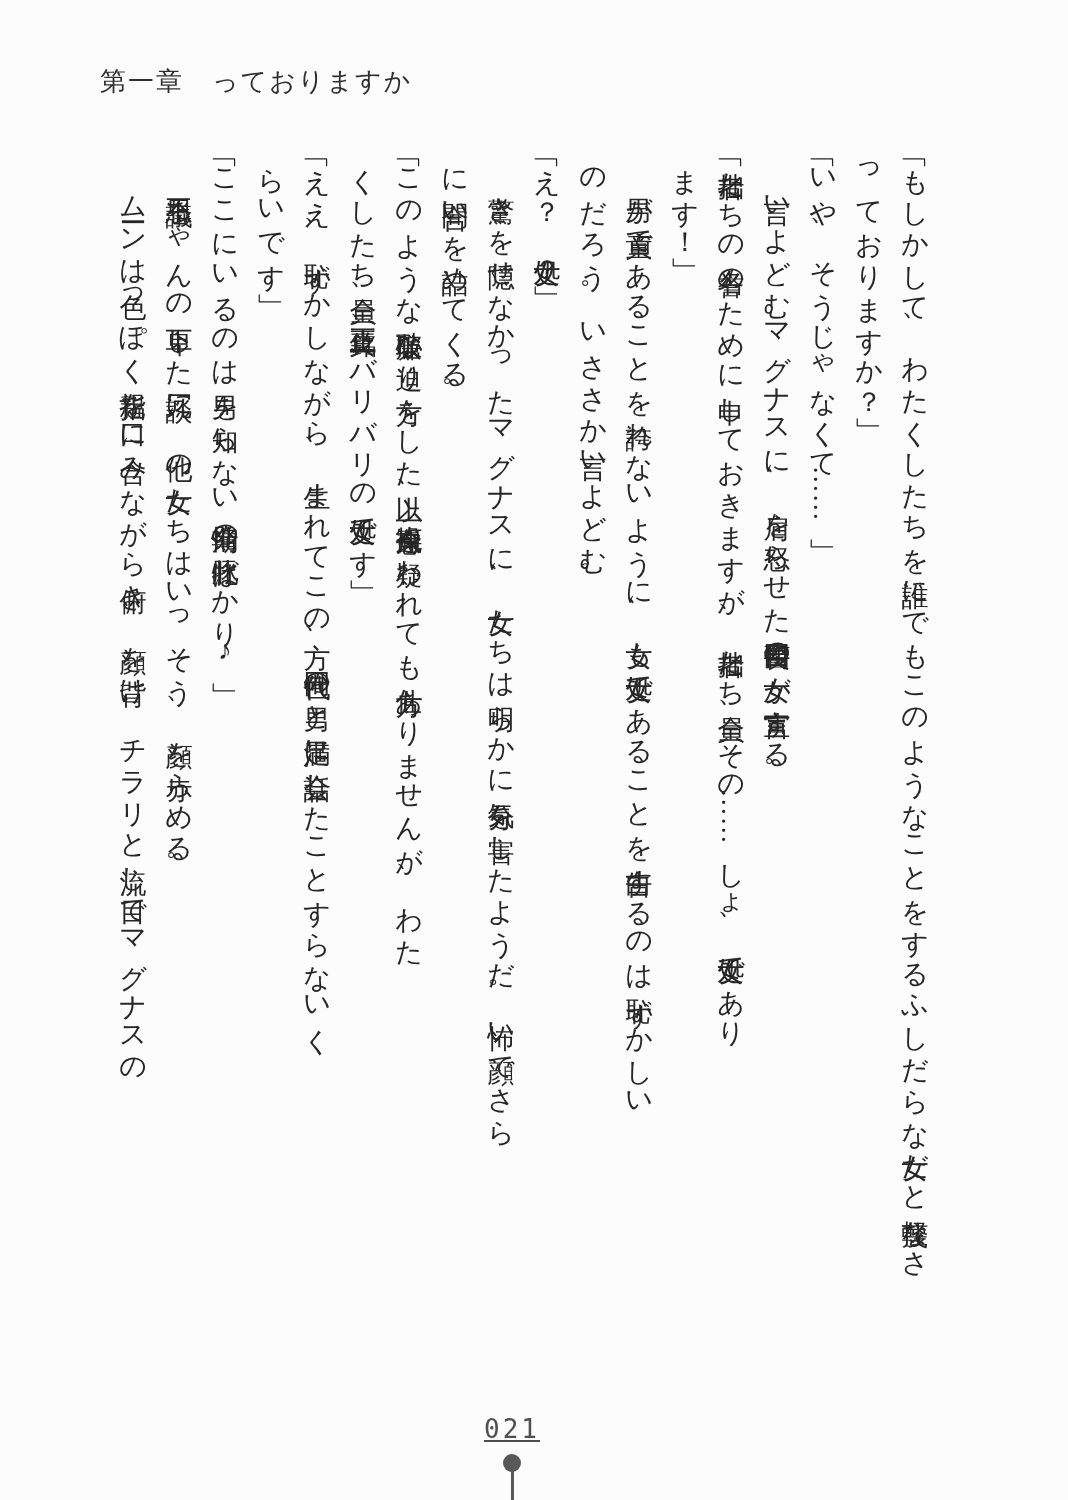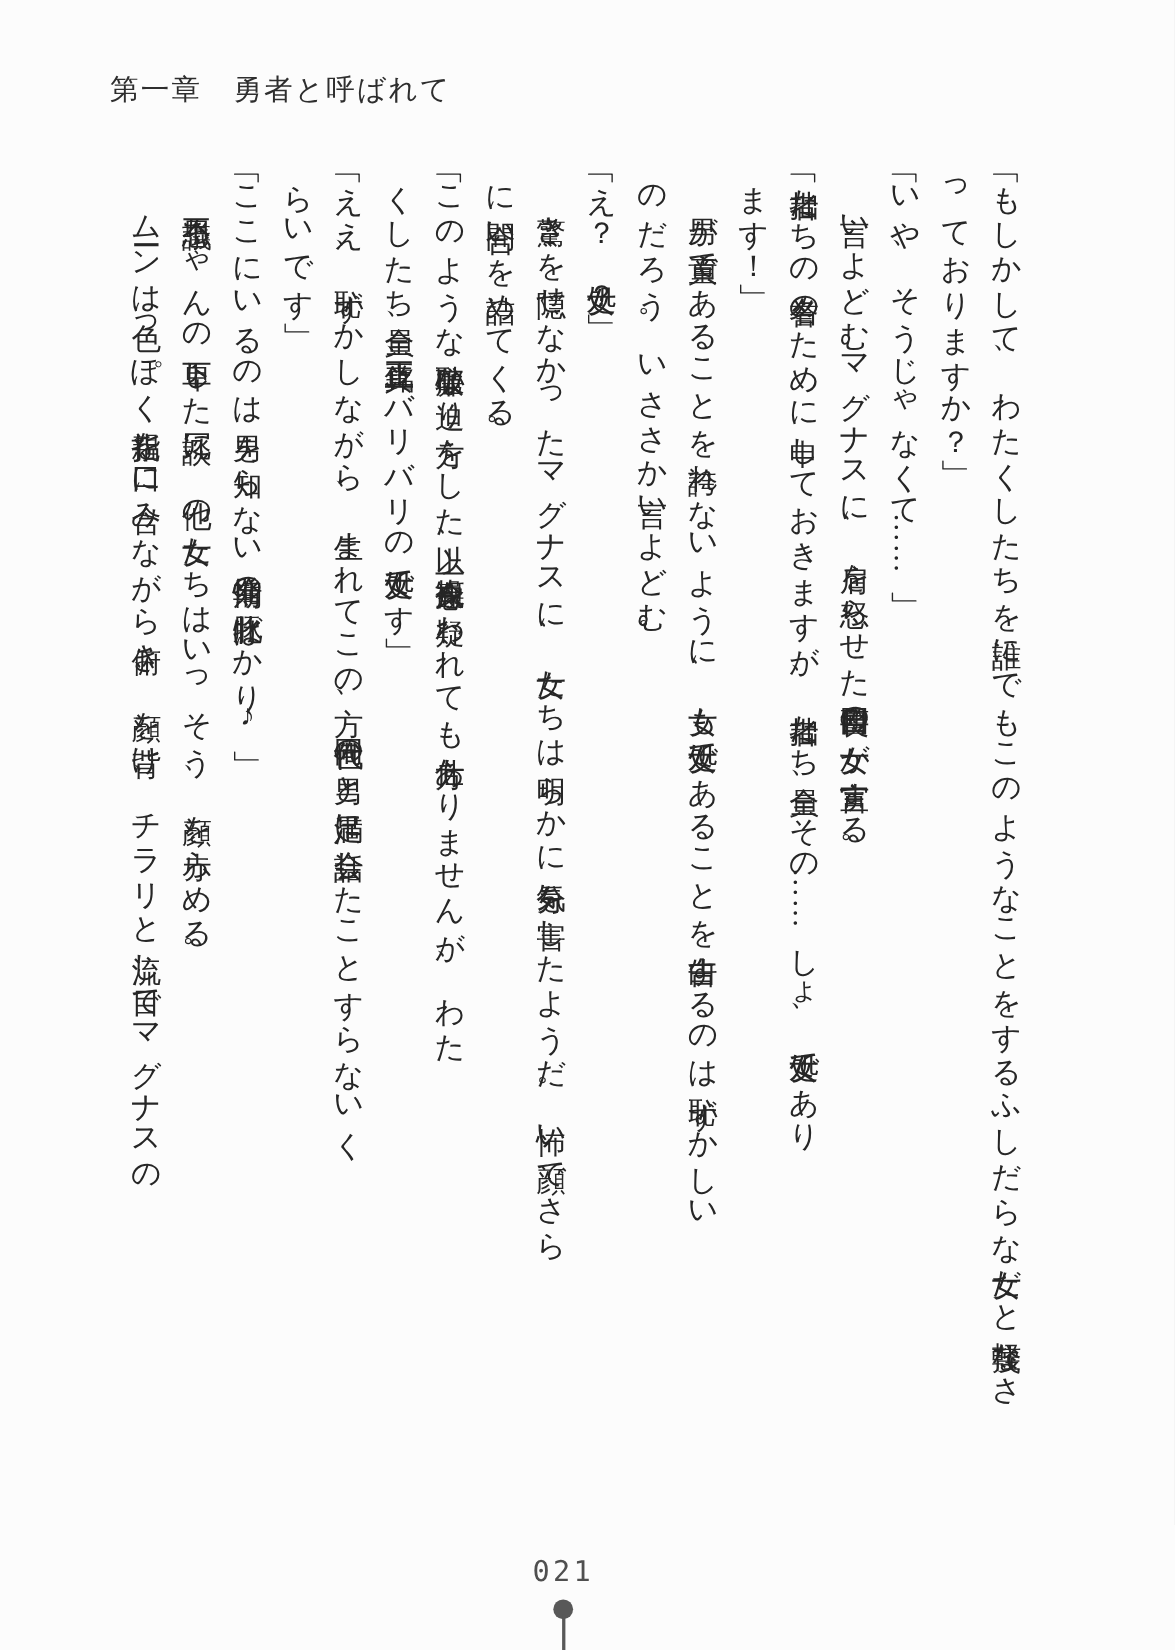--- a/index.html
+++ b/index.html
@@ -36,40 +36,41 @@
   }
   .col.indent { text-indent:27px; }
   .page-number {
     position:absolute;
     top:1414px; left:452px; width:120px;
     text-align:center;
     font-family:"DejaVu Sans Mono", monospace;
     font-size:26px;
     color:#4f4f4f;
     letter-spacing:3px;
+    text-decoration:underline;
   }
   .marker-dot {
     position:absolute;
     left:503px; top:1454px;
     width:18px; height:18px;
     border-radius:50%;
     background:#585858;
   }
   .marker-line {
     position:absolute;
     left:511px; top:1468px;
     width:3px; height:32px;
     background:#585858;
   }
 </style>
 </head>
 <body>
 
 <div class="page">
-  <div class="chapter-header">第一章　勇者と呼ばれて</div>
+  <div class="chapter-header">第一章　っておりますか</div>
 
   <div class="text-area" id="text-area">
       <div class="col">「もしかして、わたくしたちを誰にでもこのようなことをするふしだらな女だと軽蔑なさ</div>
       <div class="col">っておりますか？」</div>
       <div class="col">「いや、そうじゃなくて……」</div>
       <div class="col indent">言いよどむマグナスに、肩を怒らせた自警団長の女が宣言する。</div>
       <div class="col">「拙者たちの名誉のために申しておきますが、拙者たち全員、その……しょ、処女であり</div>
       <div class="col">ます！」</div>
       <div class="col indent">男が童貞であることを誇れないように、女も処女であることを告白するのは恥ずかしい</div>
       <div class="col">のだろう。いささか言いよどむ。</div>

